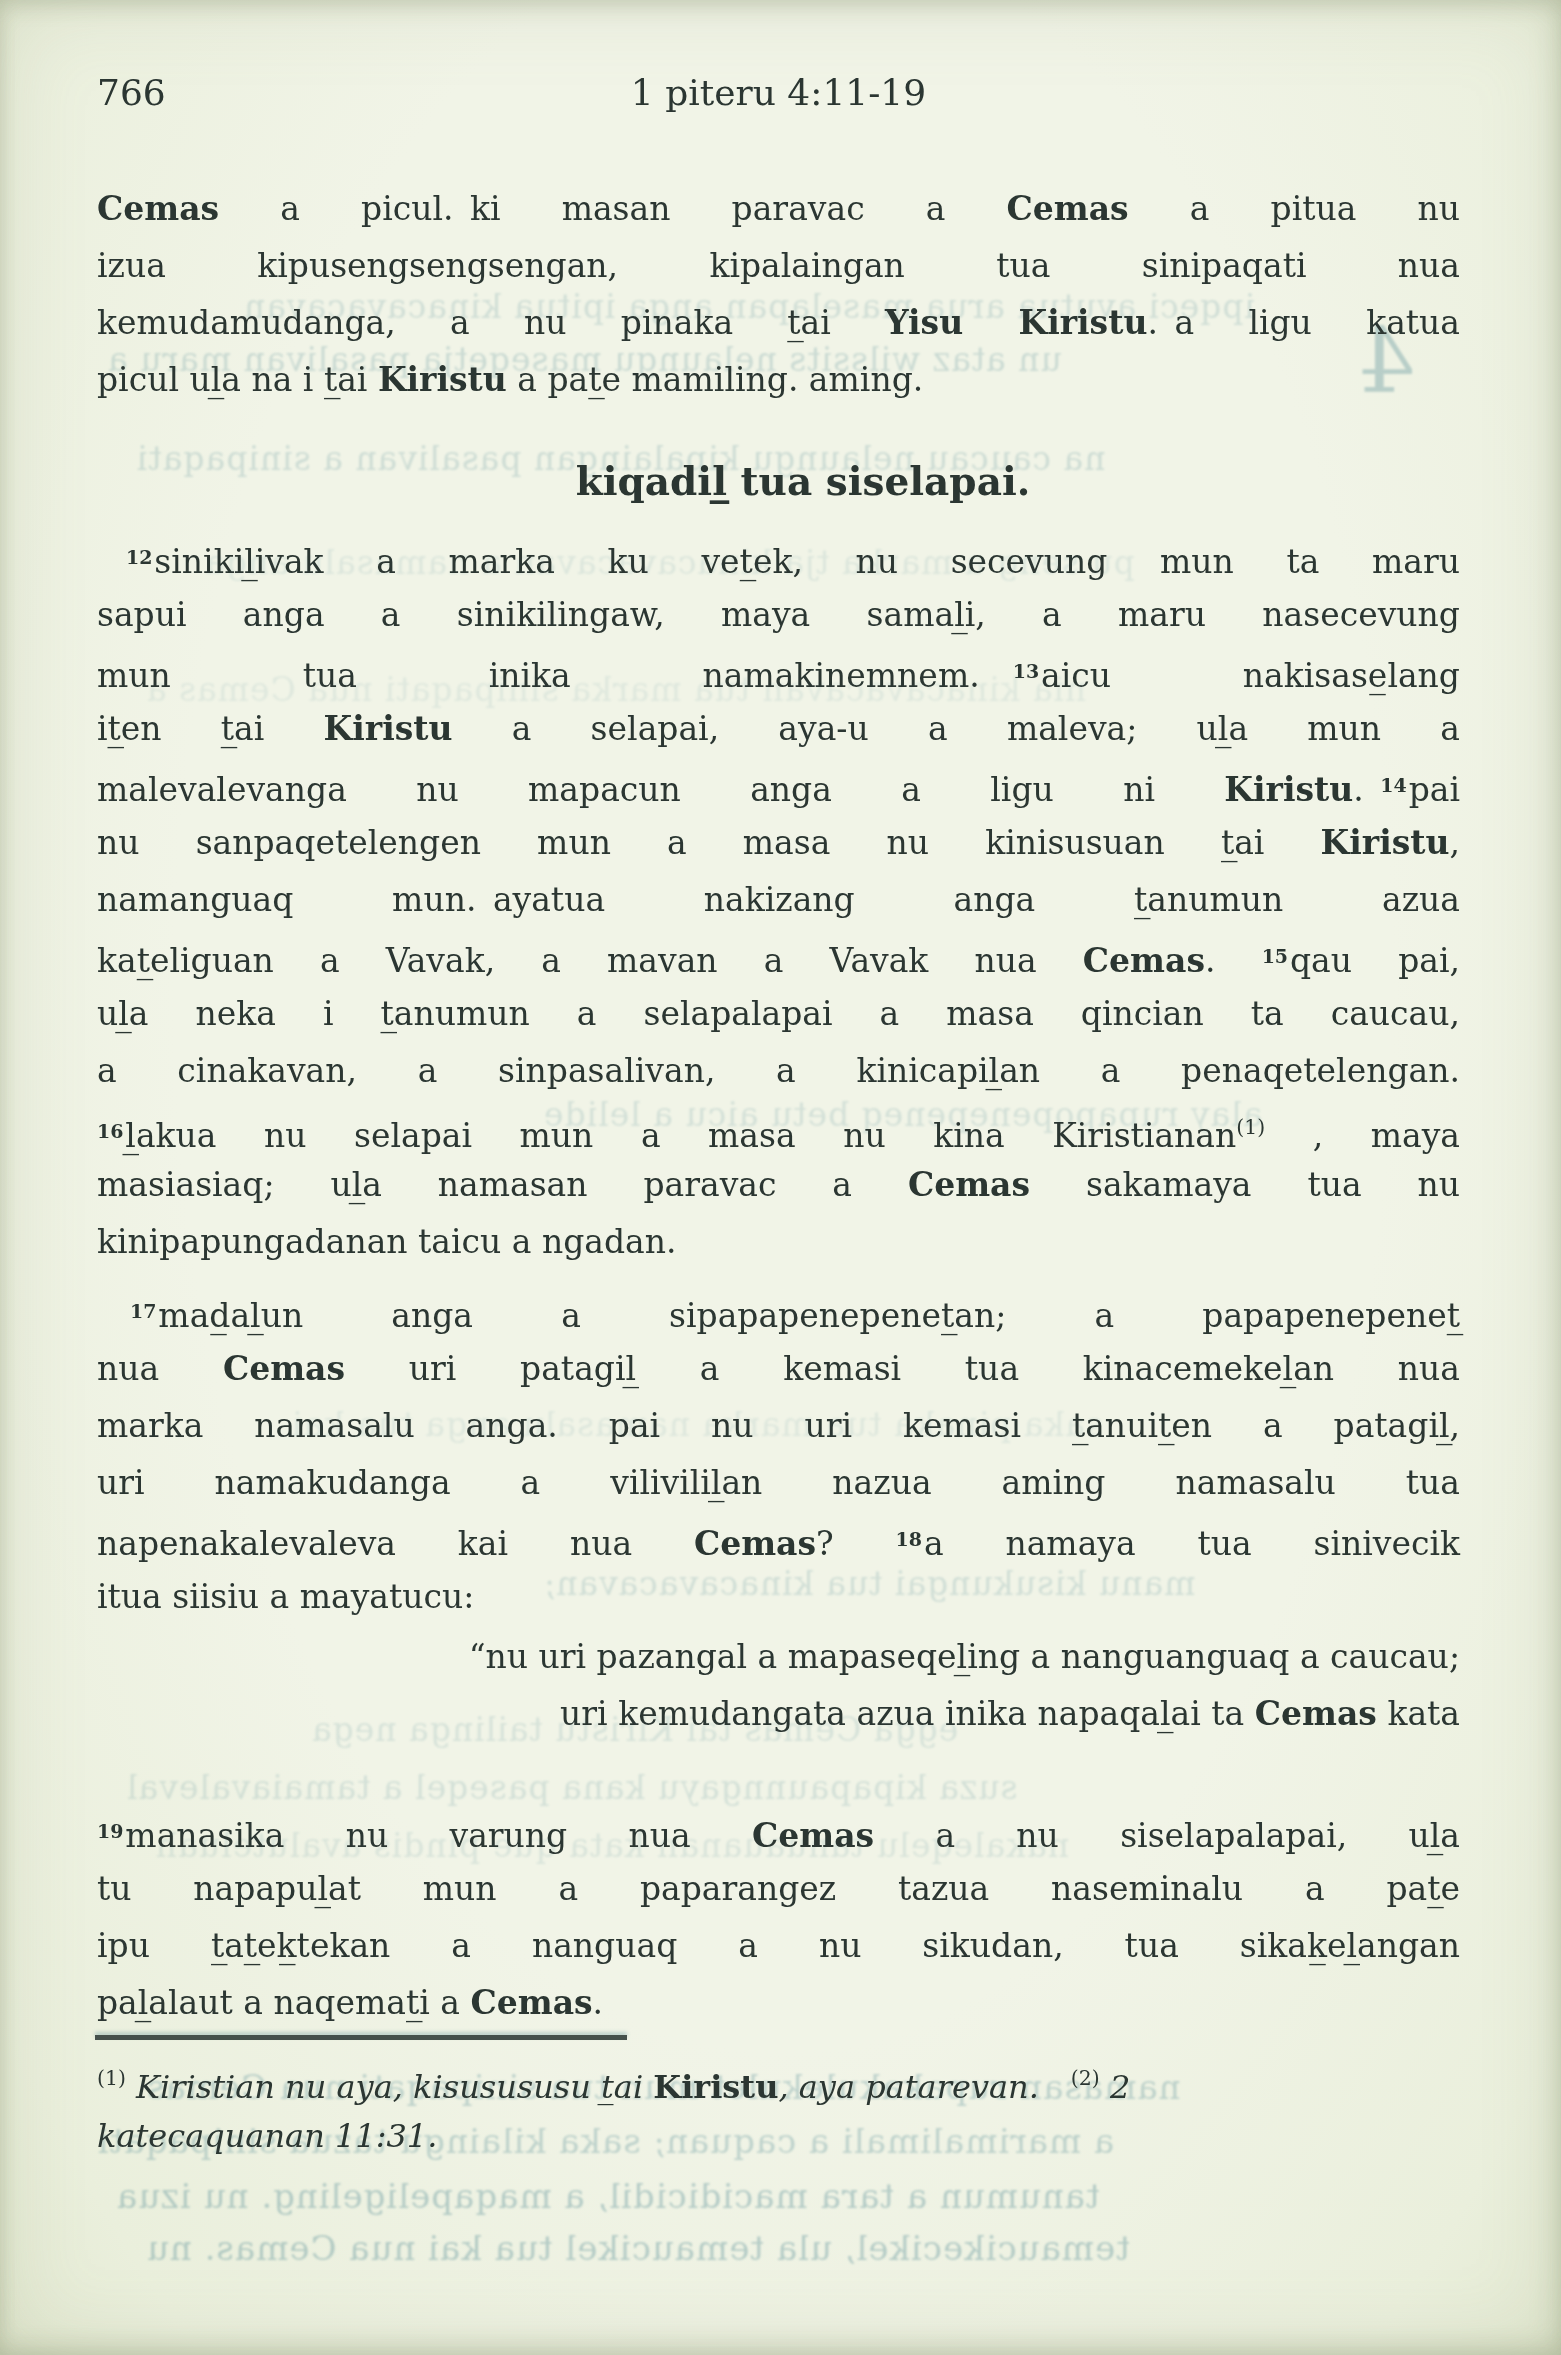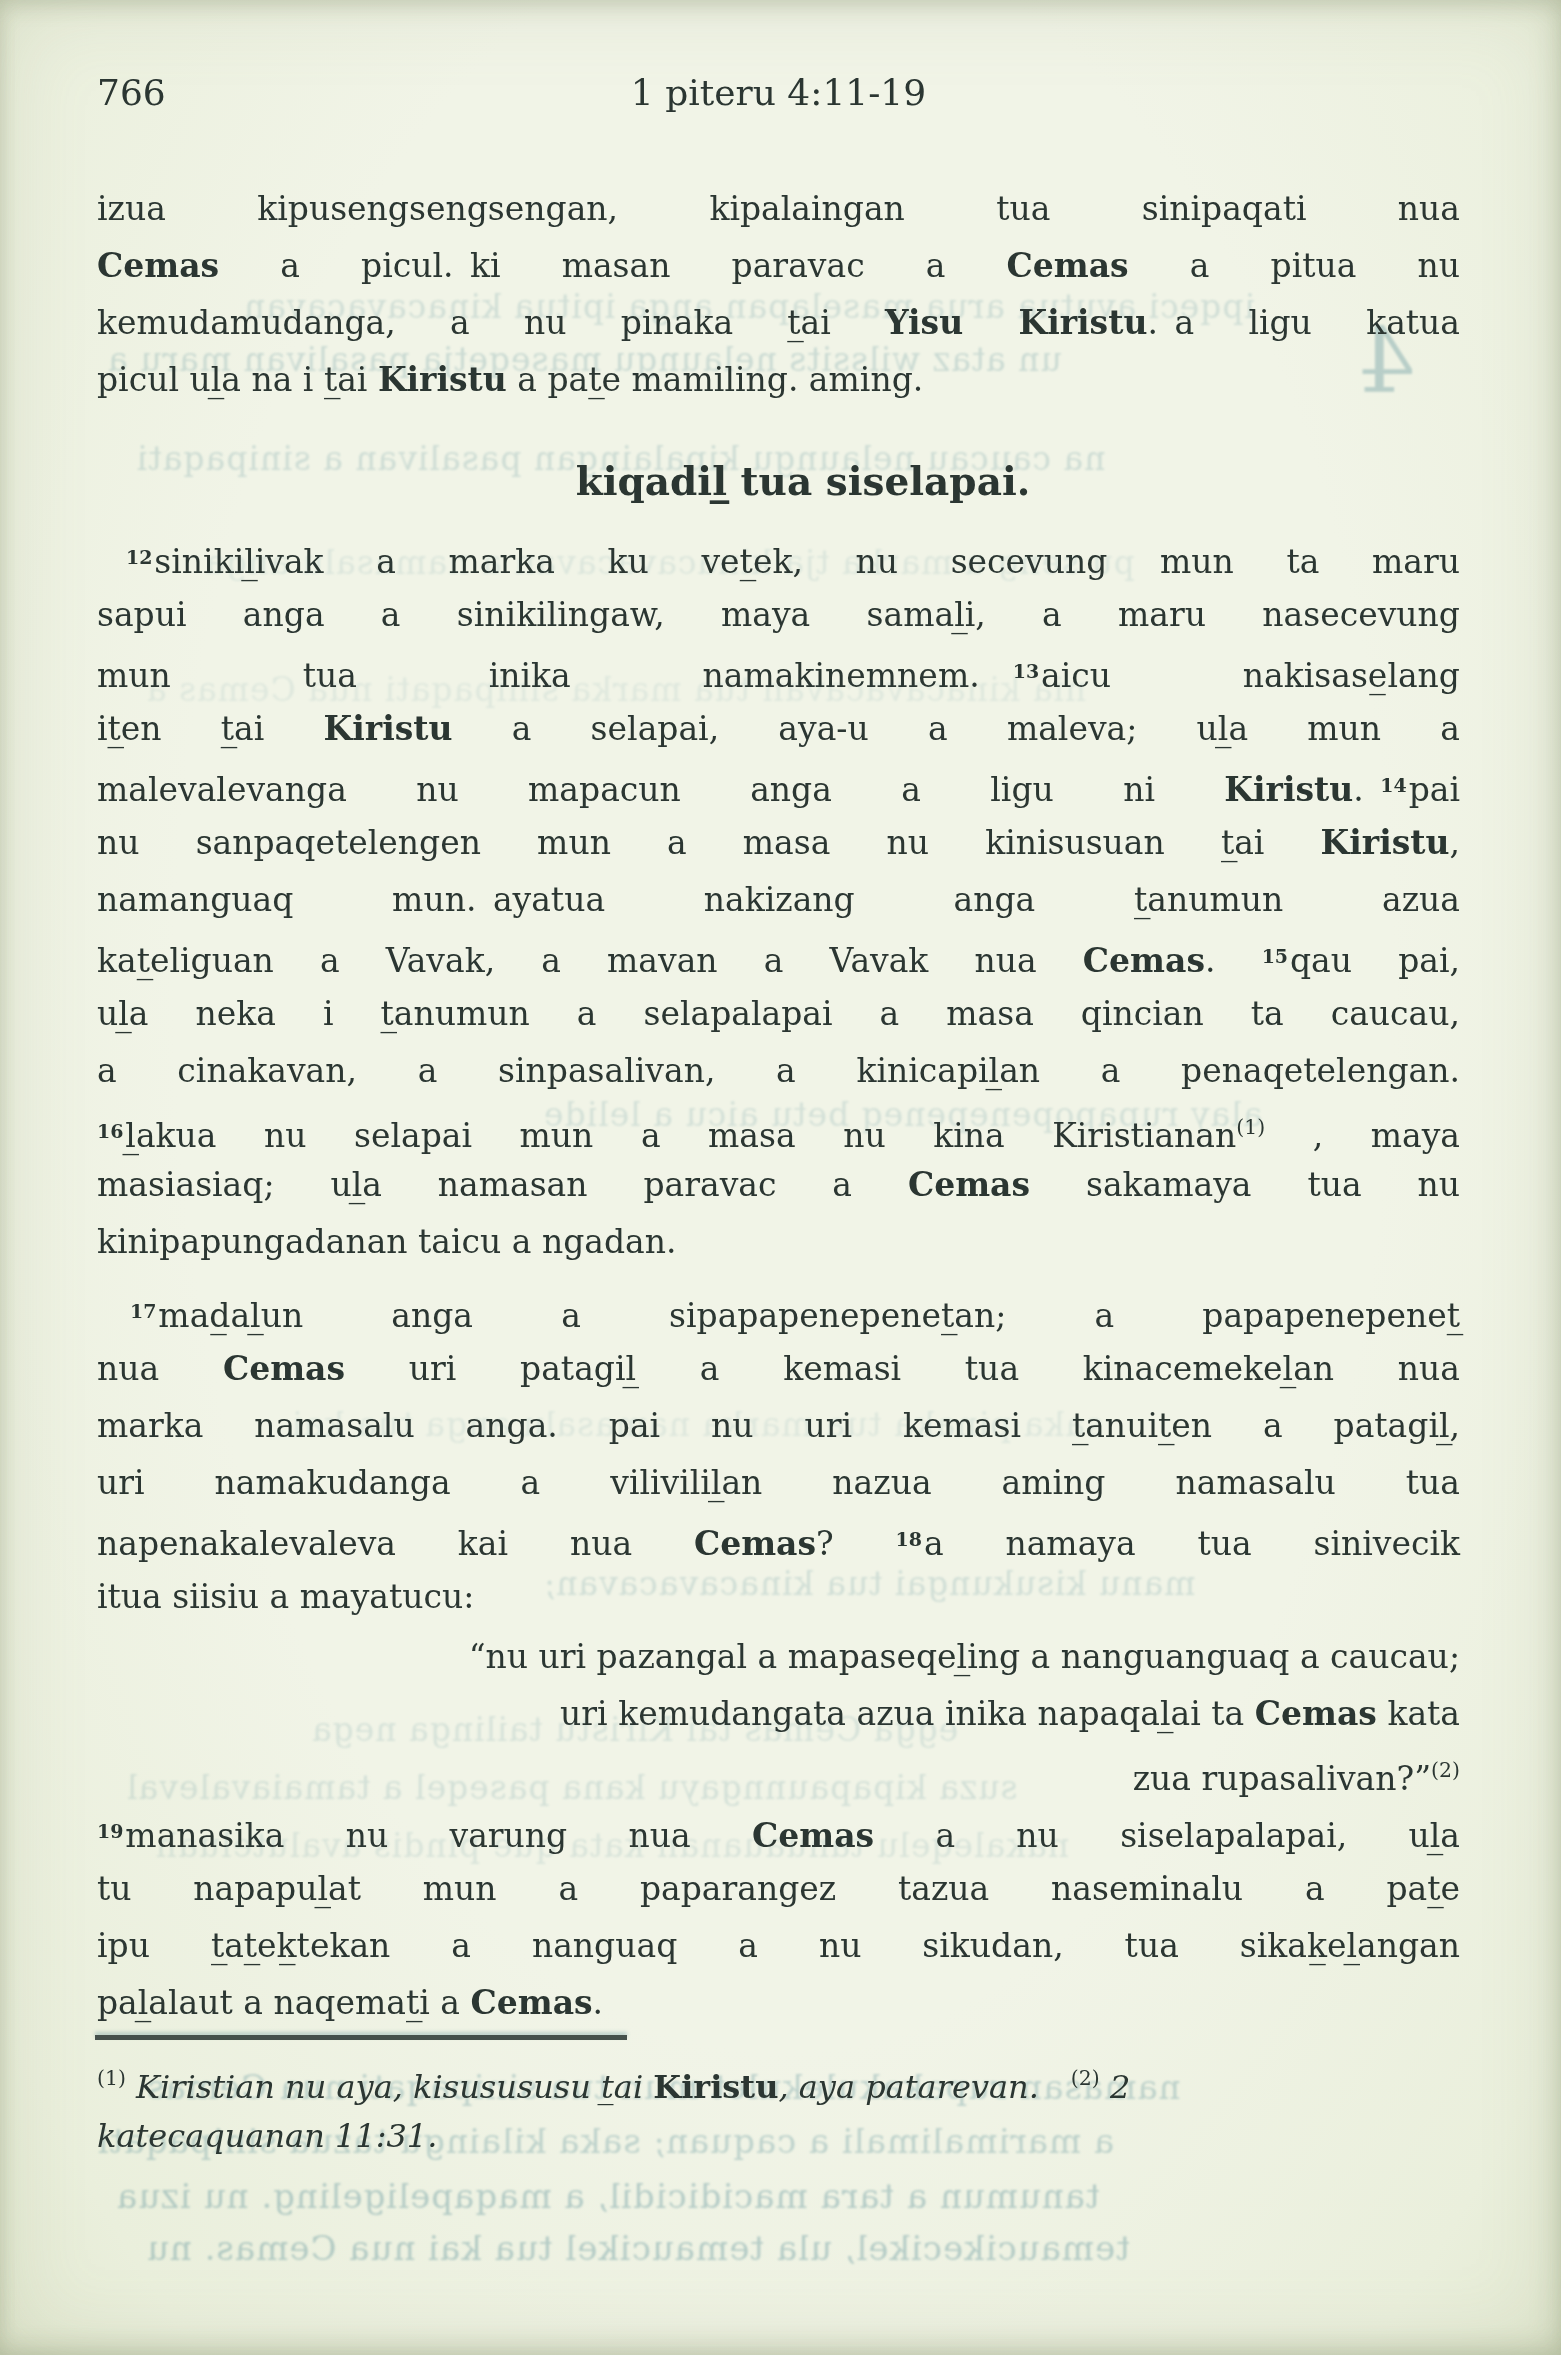--- a/index.html
+++ b/index.html
@@ -72,22 +72,22 @@
       <div class="bleed-line" style="top: 2176px; left: 116px; font-size: 34px; opacity: 0.4;">tanumun a tara macidicidil, a maqapeligeling. nu izua</div>
       <div class="bleed-line" style="top: 2228px; left: 146px; font-size: 34px; opacity: 0.4;">temaucikecikel, ula temaucikel tua kai nua Cemas.  nu</div>
     </div>
 
   <div class="hdr">
     <span class="pagenum">766</span>
     <span class="runhead">1 piteru 4:11-19</span>
   </div>
 
   <div class="group" style="top: 180px;">
+      <div class="line jf"><span class="b">Cemas</span><span> a picul. </span><span>ki masan paravac a </span><span class="b">Cemas</span><span> a pitua nu</span></div>
       <div class="line jf"><span>izua kipusengsengsengan, kipalaingan tua sinipaqati nua</span></div>
-      <div class="line jf"><span class="b">Cemas</span><span> a picul. </span><span>ki masan paravac a </span><span class="b">Cemas</span><span> a pitua nu</span></div>
       <div class="line jf"><span>kemudamudanga, a nu pinaka t̲ai </span><span class="b">Yisu Kiristu</span><span>. a ligu katua</span></div>
       <div class="line"><span>picul ul̲a na i t̲ai </span><span class="b">Kiristu</span><span> a pat̲e mamiling. aming.</span></div>
     </div>
 
   <h2 class="heading">kiqadil̲ tua siselapai.</h2>
 
   <div class="group" style="top: 529px;">
       <div class="line jf" style="text-indent: 29px;"><span class="v">12</span><span>sinikil̲ivak a marka ku vet̲ek, nu secevung mun ta maru</span></div>
       <div class="line jf"><span>sapui anga a sinikilingaw, maya samal̲i, a maru nasecevung</span></div>
       <div class="line jf"><span>mun tua inika namakinemnem. </span><span class="v">13</span><span>aicu nakisase̲lang</span></div>
@@ -106,21 +106,20 @@
       <div class="line jf" style="text-indent: 33px;"><span class="v">17</span><span>mad̲al̲un anga a sipapapenepenet̲an; a papapenepenet̲</span></div>
       <div class="line jf"><span>nua </span><span class="b">Cemas</span><span> uri patagil̲ a kemasi tua kinacemekel̲an nua</span></div>
       <div class="line jf"><span>marka namasalu anga. pai nu uri kemasi t̲anuit̲en a patagil̲,</span></div>
       <div class="line jf"><span>uri namakudanga a vilivilil̲an nazua aming namasalu tua</span></div>
       <div class="line jf"><span>napenakalevaleva kai nua </span><span class="b">Cemas</span><span>? </span><span class="v">18</span><span>a namaya tua sinivecik</span></div>
       <div class="line"><span>itua siisiu a mayatucu:</span></div>
     </div>
   <div class="group" style="top: 1628px; text-align: right;">
       <div class="line" style="text-indent: 50px;"><span>“nu uri pazangal a mapaseqel̲ing a nanguanguaq a caucau;</span></div>
       <div class="line" style="text-indent: 83px;"><span>uri kemudangata azua inika napaqal̲ai ta </span><span class="b">Cemas</span><span> kata</span></div>
-      <div class="line" style="text-indent: 83px;"><span>zua rupasalivan?”</span><span class="fn">(2)</span></div>
     </div>
   <div class="group" style="top: 1803px;">
       <div class="line jf"><span class="v">19</span><span>manasika nu varung nua </span><span class="b">Cemas</span><span> a nu siselapalapai, ul̲a</span></div>
       <div class="line jf"><span>tu napapul̲at mun a paparangez tazua naseminalu a pat̲e</span></div>
       <div class="line jf"><span>ipu t̲at̲ek̲tekan a nanguaq a nu sikudan, tua sikak̲el̲angan</span></div>
       <div class="line"><span>pal̲alaut a naqemat̲i a </span><span class="b">Cemas</span><span>.</span></div>
     </div>
 
   <div class="fnrule"></div>
   <div class="group footnotes" style="top: 2049px;">

